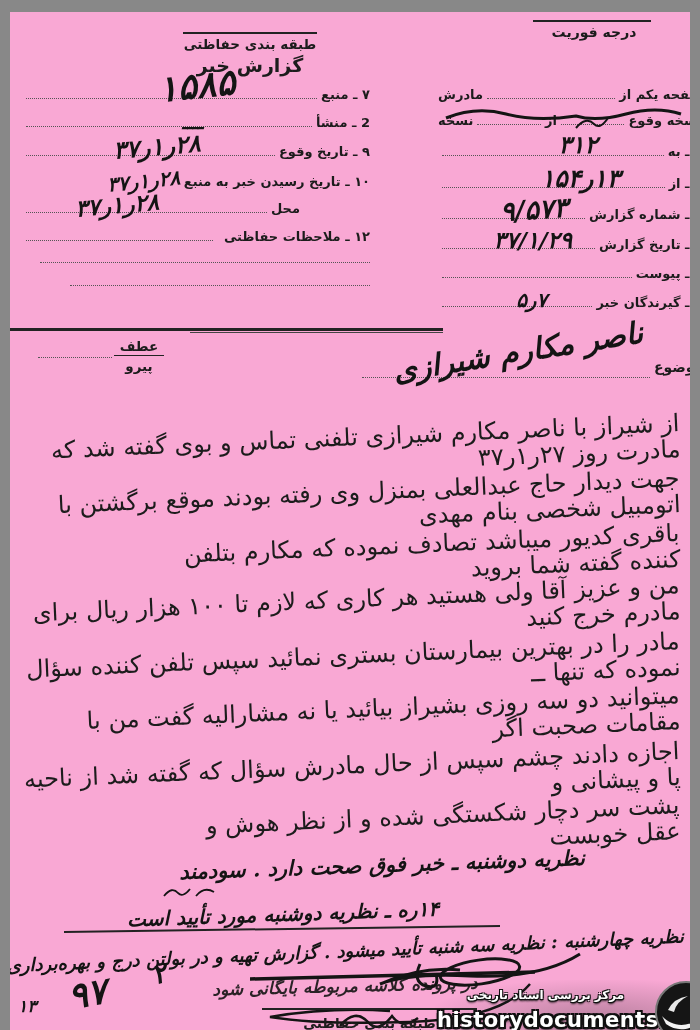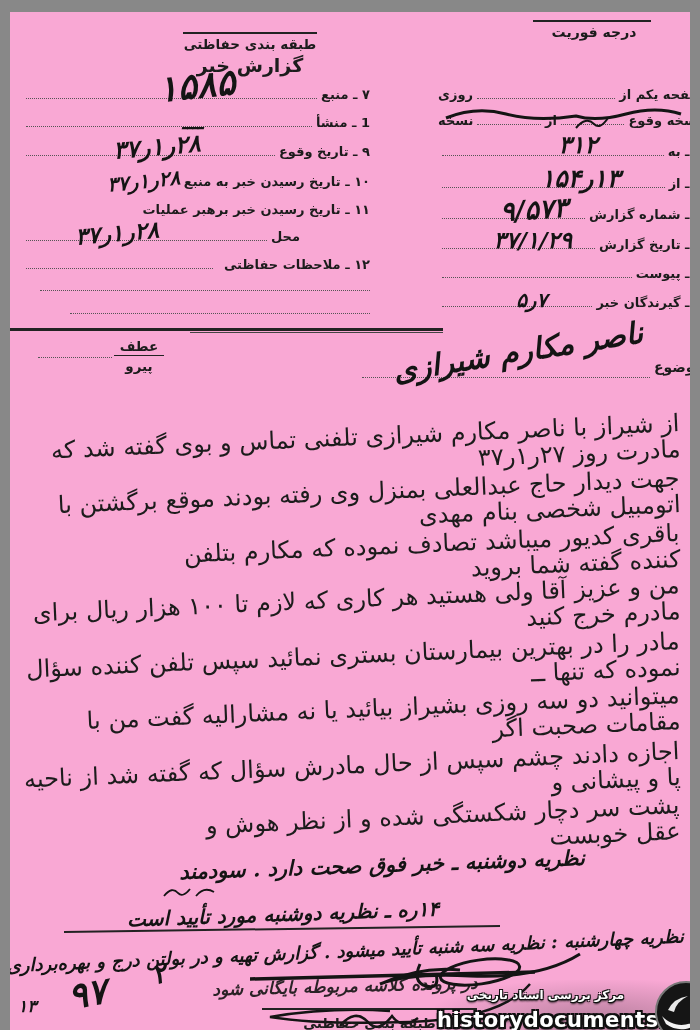--- a/index.html
+++ b/index.html
@@ -46,21 +46,21 @@
 
   <div class="abs overline" style="left:173px;top:20px;width:134px;"></div>
   <div class="abs printed" style="left:168px;top:24px;width:144px;text-align:center;font-size:13.5px;">طبقه بندی حفاظتی</div>
   <div class="abs printed" style="left:168px;top:42px;width:144px;text-align:center;font-size:19px;font-weight:800;">گزارش خبر</div>
 
   <div class="abs" style="left:428px;top:64px;width:264px;">
 
     <div class="frow" style="height:26px;">
       <span class="lbl">صفحه یکم از</span>
       <span class="dots"></span>
-      <span class="lbl">روزی</span>
+      <span class="lbl">مادرش</span>
     </div>
 
     <div class="frow" style="height:26px;position:relative;">
       <span class="lbl">نسخه وقوع</span>
       <span class="dots"></span>
       <span class="lbl">از</span>
       <span class="dots"></span>
       <span class="lbl">نسخه</span>
       <svg class="abs" style="left:0;top:2px;" width="250" height="22" viewBox="0 0 250 22">
         <path d="M8 14 q30 -12 60 -4 t70 2 q20 6 50 -2 t55 0" fill="none" stroke="#141414" stroke-width="3"></path>
@@ -114,41 +114,38 @@
   <div class="abs" style="left:12px;top:62px;width:348px;">
 
     <div class="frow" style="height:28px;">
       <span class="lbl">۷ ـ منبع</span>
       <span class="dots">
         <span class="hand num vcent" style="font-size:36px;right:28%;bottom:-8px;transform:rotate(-6deg);">۱۵۸۵</span>
       </span>
     </div>
 
     <div class="frow" style="height:28px;">
-      <span class="lbl">1 ـ منشأ</span>
+      <span class="lbl">2 ـ منشأ</span>
       <span class="dots">
         <span class="hand num vcent" style="font-size:18px;right:38%;bottom:-7px;font-weight:900;">ــــ</span>
       </span>
     </div>
 
     <div class="frow" style="height:29px;">
       <span class="lbl">۹ ـ تاریخ وقوع</span>
       <span class="dots">
         <span class="hand num vcent" style="font-size:24px;right:30%;bottom:-6px;transform:rotate(-5deg);">۳۷ر۱ر۲۸</span>
       </span>
     </div>
 
     <div class="frow" style="height:30px;">
       <span class="lbl">۱۰ ـ تاریخ رسیدن خبر به منبع</span>
       <span class="hand num" style="font-size:20px;margin-right:4px;position:relative;top:4px;transform:rotate(-6deg);">۳۷ر۱ر۲۸</span>
     </div>
 
-    <div class="frow" style="height:28px;">
-      <span class="lbl">۱۱ ـ تاریخ رسیدن خبر برهبر عملیات</span>
-    </div>
 
     <div class="frow" style="height:27px;padding-right:70px;">
       <span class="lbl">محل</span>
       <span class="dots">
         <span class="hand num vcent" style="font-size:23px;right:45%;bottom:-6px;transform:rotate(-5deg);">۳۷ر۱ر۲۸</span>
       </span>
     </div>
 
     <div class="frow" style="height:28px;gap:7px;">
       <span class="lbl">۱۲ ـ ملاحظات حفاظتی</span>

